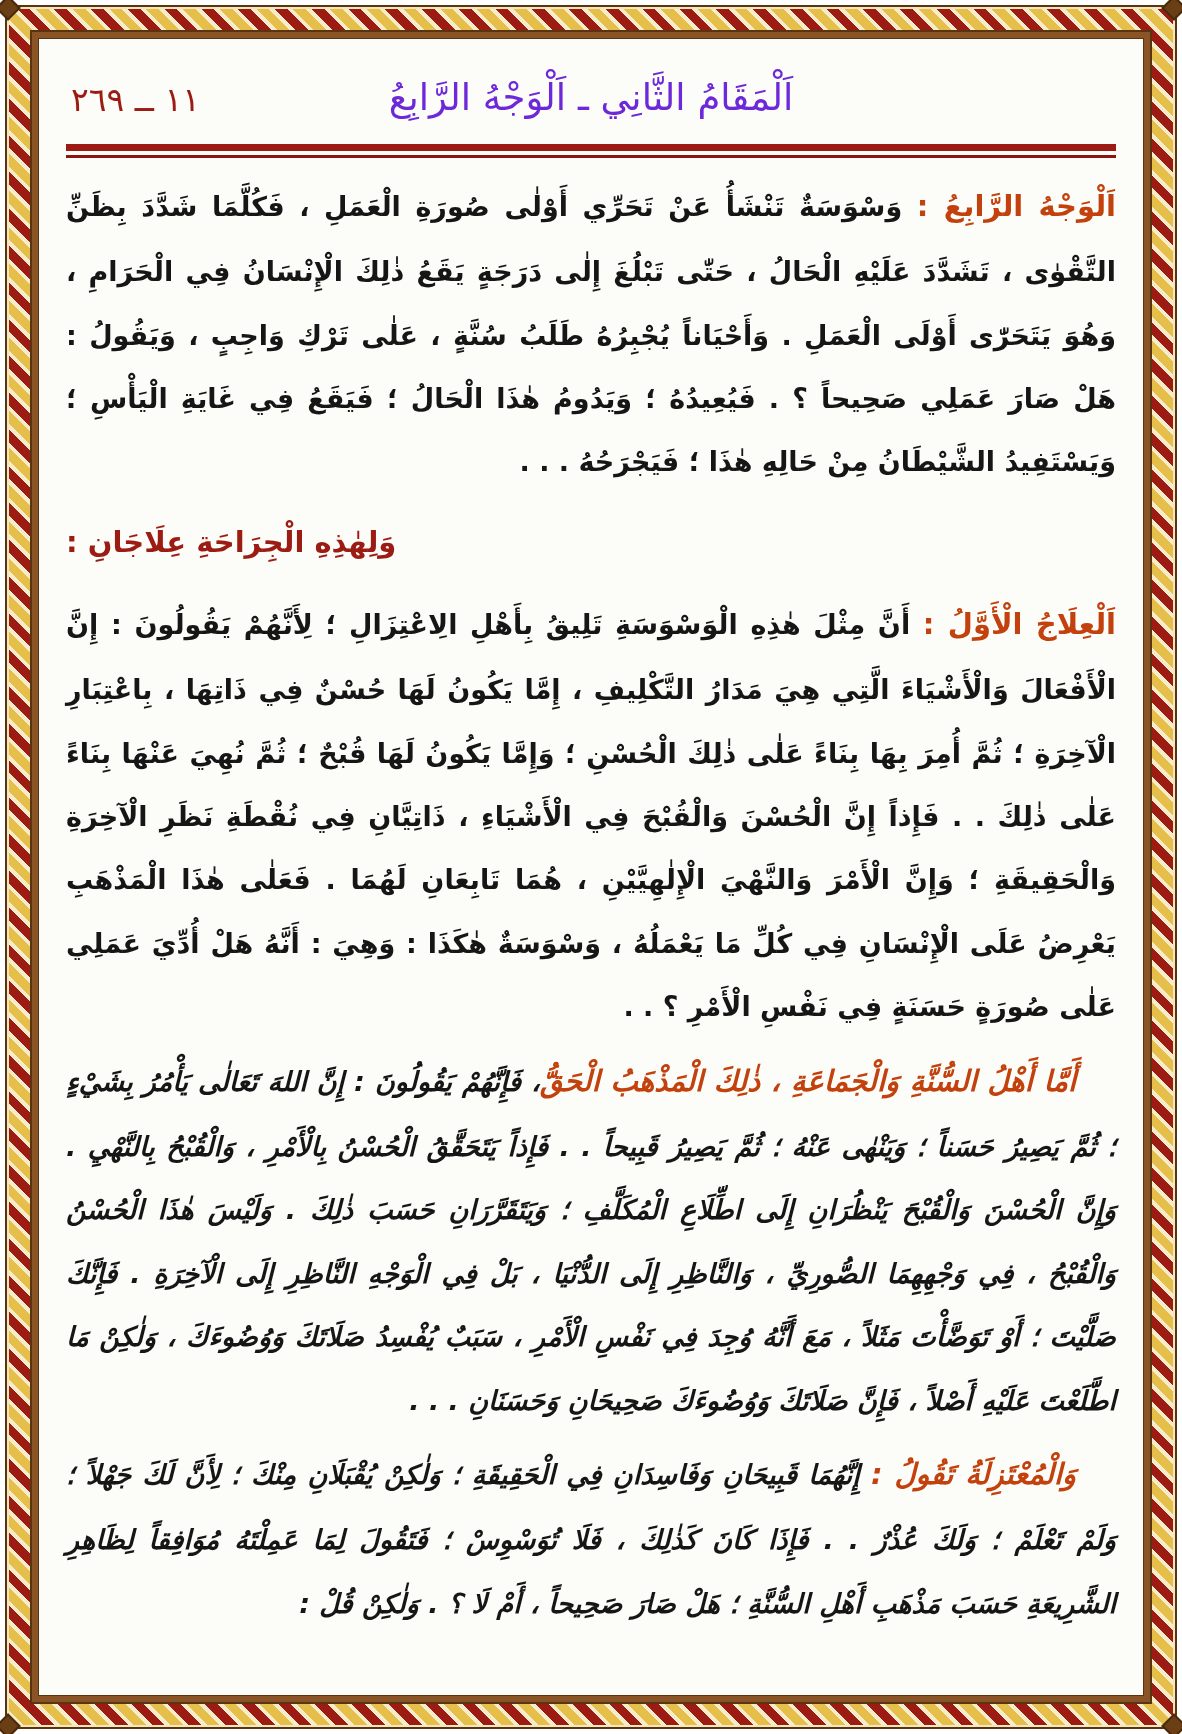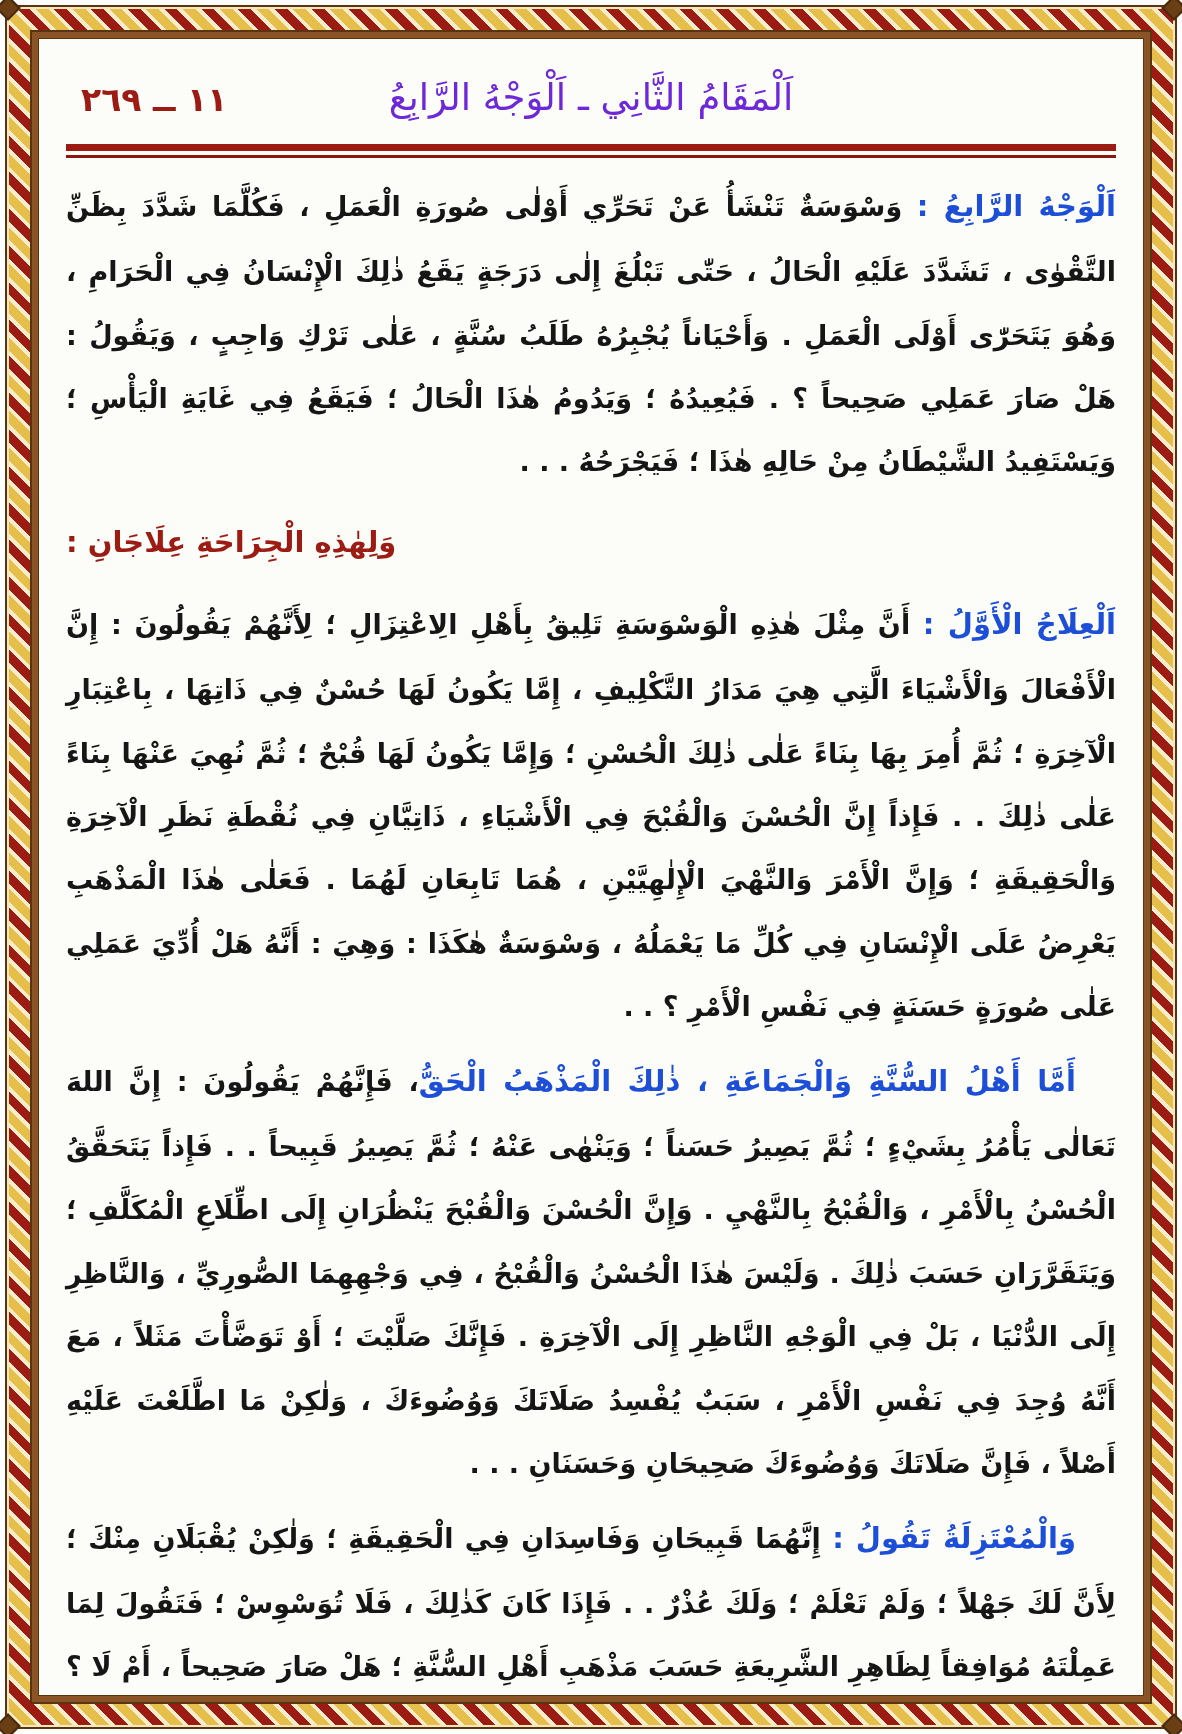--- a/index.html
+++ b/index.html
@@ -62,44 +62,44 @@
     text-align: center;
     color: #6d28d9;
     font-size: 37px;
     font-weight: normal;
     line-height: 1.4;
     letter-spacing: 1px;
   }
   .page-number {
     position: absolute;
     top: 8px;
-    left: 15px;
+    left: 5px;
     color: #9c1b13;
     font-size: 33px;
-    font-weight: bold;
+    font-weight: normal;
     direction: rtl;
   }
   .header-divider { margin-top: 8px; }
   .rule-thick { height: 7px; background: #9c1b13; }
   .rule-thin  { height: 3px; background: #8c150f; margin-top: 4px; }
 
   
   .body-text {
     margin-top: 14px;
     direction: rtl;
     text-align: justify;
     color: #161616;
     font-size: 27px;
     font-weight: bold;
     line-height: 2.35;
   }
   .body-text p { margin: 0 0 8px 0; }
-  p.indented { text-indent: 40px; }
+  p.indented { text-indent: 40px; font-style: italic; }
   .lead {
-    color: #1d4ed8;
+    color: #c2410c;
     font-weight: bold;
   }
   .lead.big { font-size: 29px; }
   .center-heading {
     text-align: left;
     color: #9c1b13;
     font-size: 29px;
     font-weight: bold;
     margin: 14px 0 14px 0 !important;
   }

